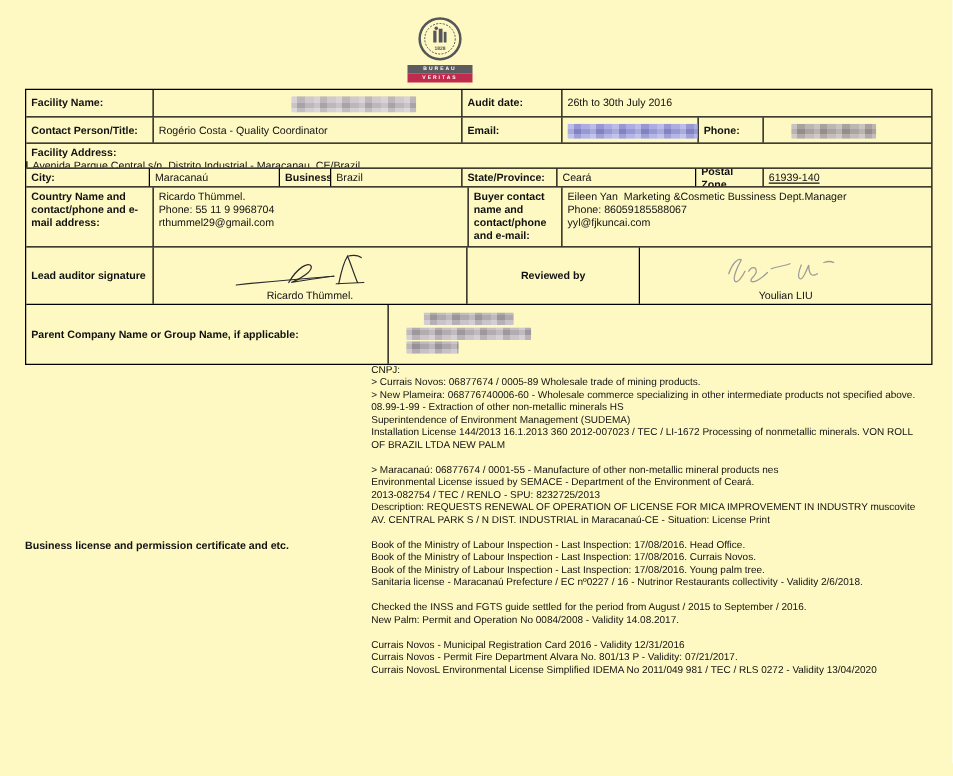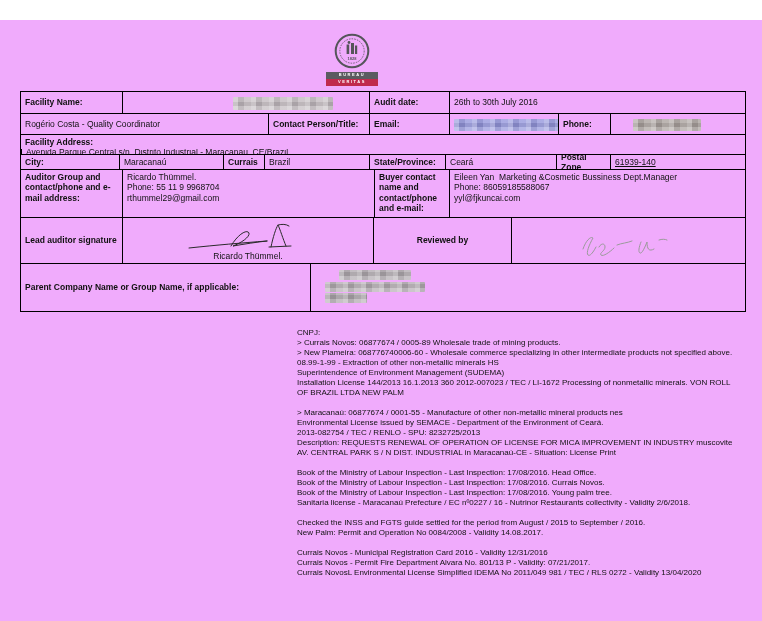--- a/index.html
+++ b/index.html
@@ -1,19 +1,19 @@
 <!DOCTYPE html>
 <html><head>
 <meta charset="utf-8">
 <style>
   * { margin:0; padding:0; box-sizing:border-box; }
   html,body { background:#ffffff; }
   body { width:762px; height:621px; position:relative;
          font-family:"Liberation Sans", sans-serif; color:#111; }
-  .page { position:absolute; inset:0; background:#f0abfc;margin-top:20px; }
+  .page { position:absolute; inset:0; background:#fef9c3; }
 
   
   .logo { position:absolute; left:326px; top:12px; width:52px; text-align:center; }
   .seal { display:block; margin:0 auto 1px auto; }
   .bar  { width:52px; height:6.5px; display:flex; align-items:center; justify-content:center;
           color:#fff; font-size:4px; font-weight:bold; letter-spacing:1.6px; line-height:1; }
   .bar-top    { background:#5b5b60; margin-bottom:0.5px; }
   .bar-bottom { background:#c02a4d; }
 
   
@@ -62,21 +62,21 @@
   .rd-p2 { width:100px; margin-left:10px; background-color:#b6aeb4; }
   .rd-p3 { width:42px;  margin-left:10px; background-color:#aea7ad; }
 
   
   .signame { font-size:8.5px; text-align:center; }
   .sigart  { display:block; margin:0 auto -2px auto; }
 
   
   .lic-label { position:absolute; left:20px; top:431px; width:260px;
                font-size:8.5px; font-weight:bold; }
-  .lic-text  { position:absolute; left:297px; top:308px; width:452px;
+  .lic-text  { position:absolute; left:297px; top:291px; width:452px;
                font-size:8px; line-height:10px; white-space:pre; }
 </style>
 </head>
 <body>
 
 <div class="page">
 
   <div class="logo">
     <svg class="seal" width="36" height="39" viewBox="0 0 36 39">
       <circle cx="18" cy="19" r="16.3" fill="none" stroke="#55555a" stroke-width="2"></circle>
@@ -96,50 +96,50 @@
     <div class="frow r1">
       <div class="fcell lbl w101">Facility Name:</div>
       <div class="fcell w247">
           <div class="redact rd-name"></div>
         </div>
       <div class="fcell lbl w80">Audit date:</div>
       <div class="fcell w296">26th to 30th July 2016</div>
     </div>
 
     <div class="frow r2">
+      <div class="fcell lbl w101">Contact Person/Title:</div>
       <div class="fcell w247">Rogério Costa - Quality Coordinator</div>
-      <div class="fcell lbl w101">Contact Person/Title:</div>
       <div class="fcell lbl w80">Email:</div>
       <div class="fcell w109">
           <div class="redact rd-email"></div>
         </div>
       <div class="fcell lbl w52">Phone:</div>
       <div class="fcell w135">
           <div class="redact rd-phone"></div>
         </div>
     </div>
 
     <div class="frow r3">
       <div class="fcell lbl w101">Facility Address:</div>
       <div class="fcell wrest">Avenida Parque Central s/n, Distrito Industrial - Maracanau, CE/Brazil</div>
     </div>
 
     <div class="frow r4">
       <div class="fcell lbl w98">City:</div>
       <div class="fcell w104">Maracanaú</div>
-      <div class="fcell lbl w41">Currais</div>
+      <div class="fcell lbl w41">Business</div>
       <div class="fcell w105">Brazil</div>
       <div class="fcell lbl w76">State/Province:</div>
       <div class="fcell w111">Ceará</div>
       <div class="fcell lbl w54">Postal Zone</div>
       <div class="fcell w135">61939-140</div>
     </div>
 
     <div class="frow r5">
-      <div class="fcell lbl top w101">Auditor Group and contact/phone and e-mail address:</div>
+      <div class="fcell lbl top w101">Country Name and contact/phone and e-mail address:</div>
       <div class="fcell top prewrap w252">Ricardo Thümmel.
 Phone: 55 11 9 9968704
 rthummel29@gmail.com</div>
       <div class="fcell lbl top w75">Buyer contact name and contact/phone and e-mail:</div>
       <div class="fcell top prewrap w296">Eileen Yan  Marketing &amp;Cosmetic Bussiness Dept.Manager
 Phone: 86059185588067
 yyl@fjkuncai.com</div>
     </div>
 
     <div class="frow r6">
@@ -160,34 +160,36 @@
       <div class="fcell bot w296">
         <svg class="sigart" width="120" height="30" viewBox="0 0 120 30">
           <g fill="none" stroke="#9b9b9b" stroke-width="1" stroke-linecap="round">
             <path d="M14,16 C17,7 22,3 24,5 C20,12 17,20 19,22 C21,24 25,18 27,14"></path>
             <path d="M30,14 c2,-4 6,-4 6,0 c0,4 -6,6 -4,8 c2,2 9,-3 13,-7"></path>
             <path d="M48,12 c5,-2 10,-2 15,-4"></path>
             <path d="M72,9 c-2,5 -3,10 -1,11 c2,1 5,-6 7,-11 c0,7 2,10 7,7"></path>
             <path d="M90,7 c3,-1 6,-1 8,0"></path>
           </g>
         </svg>
+        <div class="signame">Youlian LIU</div>
       </div>
     </div>
 
     <div class="frow r7">
       <div class="fcell lbl w273">Parent Company Name or Group Name, if applicable:</div>
       <div class="fcell wrest rd-parent">
         <div class="redact rd-p1"></div>
         <div class="redact rd-p2"></div>
         <div class="redact rd-p3"></div>
       </div>
     </div>
 
   </div>
 
+  <div class="lic-label">Business license and permission certificate and etc.</div>
   <div class="lic-text">CNPJ:
 &gt; Currais Novos: 06877674 / 0005-89 Wholesale trade of mining products.
 &gt; New Plameira: 068776740006-60 - Wholesale commerce specializing in other intermediate products not specified above.
 08.99-1-99 - Extraction of other non-metallic minerals HS
 Superintendence of Environment Management (SUDEMA)
 Installation License 144/2013 16.1.2013 360 2012-007023 / TEC / LI-1672 Processing of nonmetallic minerals. VON ROLL
 OF BRAZIL LTDA NEW PALM
 
 &gt; Maracanaú: 06877674 / 0001-55 - Manufacture of other non-metallic mineral products nes
 Environmental License issued by SEMACE - Department of the Environment of Ceará.

